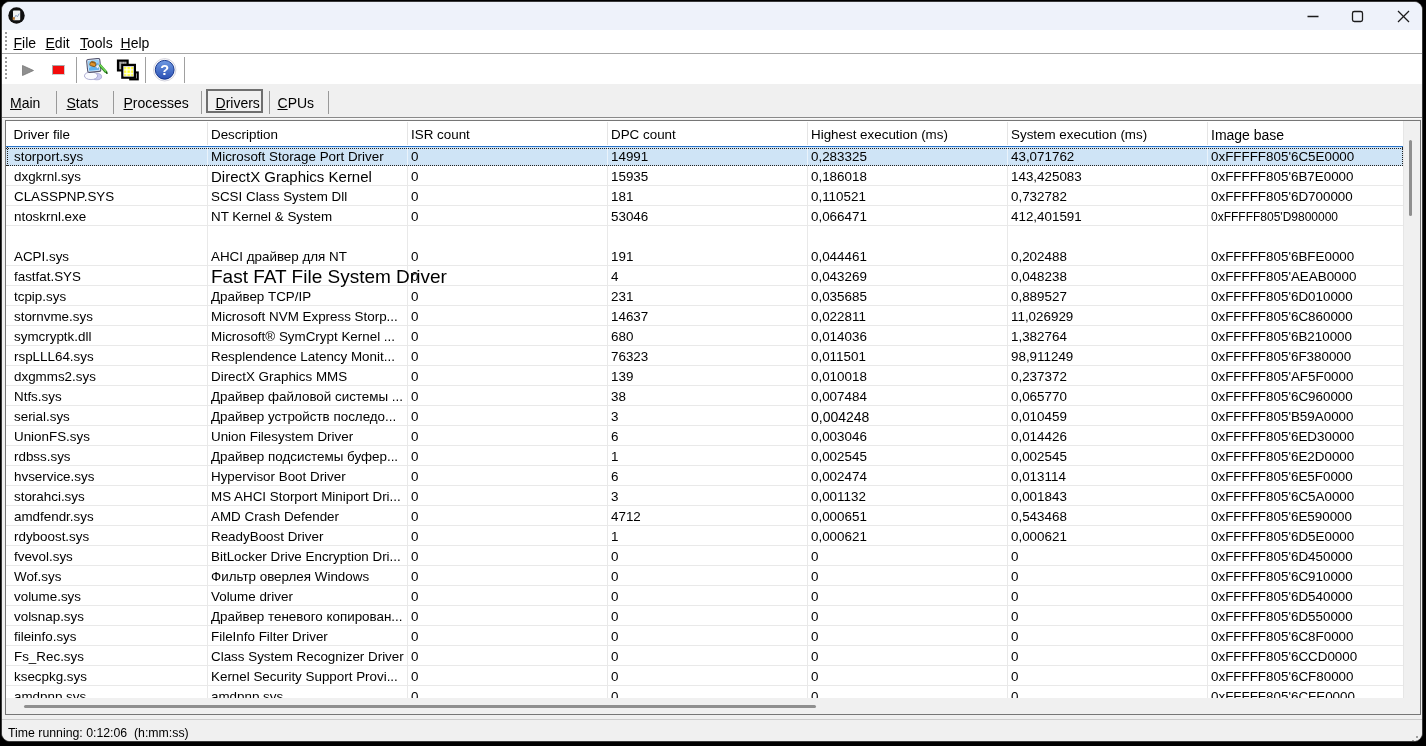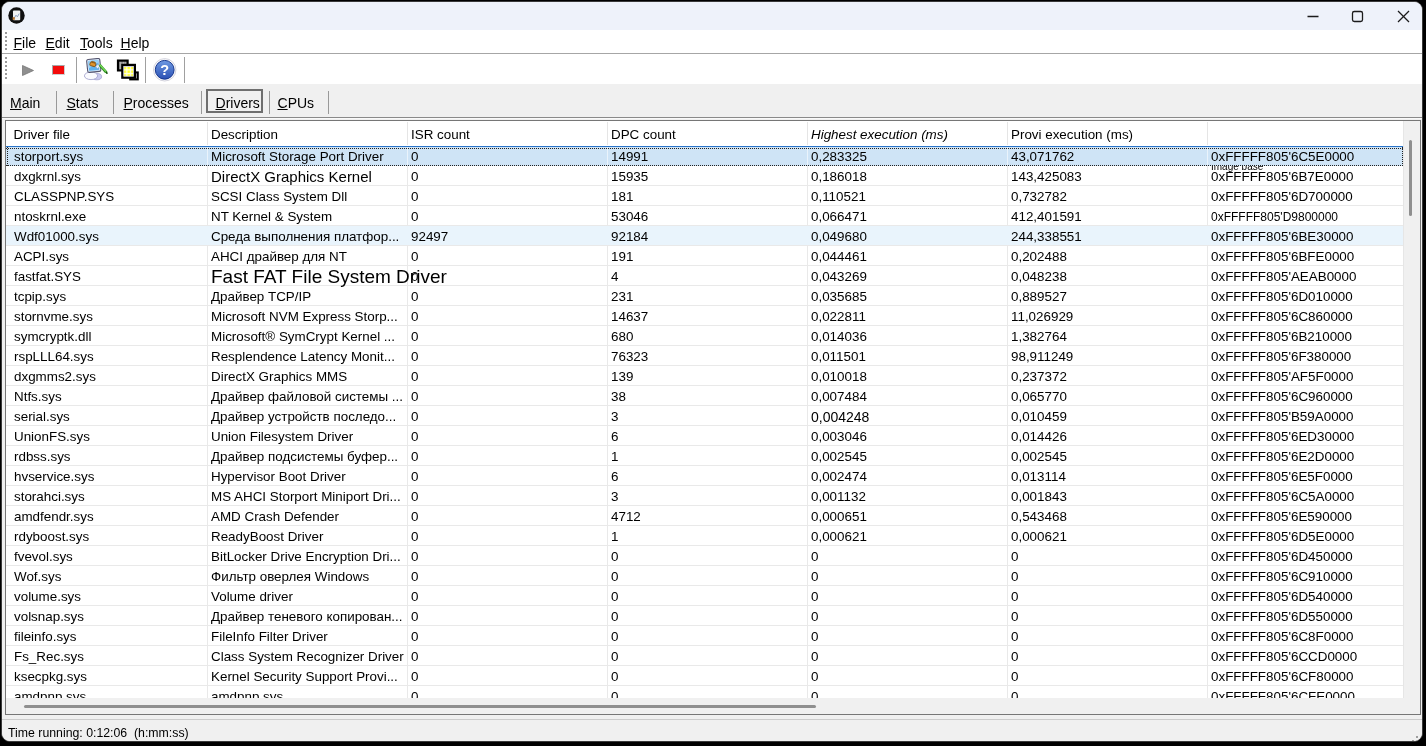--- a/index.html
+++ b/index.html
@@ -102,23 +102,23 @@
 <div class="abs" style="left:3px;top:118px;width:1416px;height:595px;border:1px solid #767676;background:#fff"></div>
 <div class="abs" style="left:1401px;top:119px;width:17px;height:593px;background:#f0f0f0"></div>
 <div class="abs" style="left:4px;top:696px;width:1414px;height:16px;background:#f0f0f0"></div>
 <div class="abs" style="left:1401px;top:119px;width:1px;height:577px;background:#e6e6e6"></div>
 <div class="abs" style="left:1407px;top:138px;width:3px;height:76px;background:#8f8f8f;border-radius:1.5px"></div>
 <div class="abs" style="left:22px;top:703px;width:792px;height:3px;background:#8f8f8f;border-radius:1.5px"></div>
 <div class="abs t" style="left:11.5px;top:124.5px;font-size:13.4px;line-height:16.4px;">Driver file</div>
 <div class="abs t" style="left:209px;top:124.5px;font-size:13.4px;line-height:16.4px;">Description</div>
 <div class="abs t" style="left:409px;top:124.5px;font-size:13.4px;line-height:16.4px;">ISR count</div>
 <div class="abs t" style="left:609px;top:124.5px;font-size:13.4px;line-height:16.4px;">DPC count</div>
-<div class="abs t" style="left:809px;top:124.5px;font-size:13.4px;line-height:16.4px;font-style:italic;">Highest execution (ms)</div>
-<div class="abs t" style="left:1009px;top:124.5px;font-size:13.4px;line-height:16.4px;">Provi execution (ms)</div>
-<div class="abs t" style="left:1209px;top:124.5px;font-size:10px;line-height:16.4px;margin-top:32px;">Image base</div>
+<div class="abs t" style="left:809px;top:124.5px;font-size:13.4px;line-height:16.4px;">Highest execution (ms)</div>
+<div class="abs t" style="left:1009px;top:124.5px;font-size:13.4px;line-height:16.4px;">System execution (ms)</div>
+<div class="abs t" style="left:1209px;top:124.5px;font-size:14px;line-height:16.4px;">Image base</div>
 <div class="abs" style="left:205px;top:120px;width:1px;height:23px;background:#e5e5e5"></div>
 <div class="abs" style="left:405px;top:120px;width:1px;height:23px;background:#e5e5e5"></div>
 <div class="abs" style="left:605px;top:120px;width:1px;height:23px;background:#e5e5e5"></div>
 <div class="abs" style="left:805px;top:120px;width:1px;height:23px;background:#e5e5e5"></div>
 <div class="abs" style="left:1005px;top:120px;width:1px;height:23px;background:#e5e5e5"></div>
 <div class="abs" style="left:1205px;top:120px;width:1px;height:23px;background:#e5e5e5"></div>
 <div class="abs" style="left:4px;top:144px;width:1397px;height:552px;overflow:hidden">
 <div class="abs" style="left:201px;top:0;width:1px;height:552px;background:#e9e9e9"></div>
 <div class="abs" style="left:401px;top:0;width:1px;height:552px;background:#e9e9e9"></div>
 <div class="abs" style="left:601px;top:0;width:1px;height:552px;background:#e9e9e9"></div>
@@ -154,29 +154,20 @@
 </div>
 <div class="abs" style="left:0;top:60px;width:1397px;height:20px;border-bottom:1px solid #e9e9e9">
 <div class="abs t" style="left:8px;top:2.5px;font-size:13.4px;line-height:16px">ntoskrnl.exe</div>
 <div class="abs t" style="left:205px;top:2.5px;font-size:13.4px;line-height:16px">NT Kernel &amp; System</div>
 <div class="abs t" style="left:405px;top:2.5px;font-size:13.4px;line-height:16px">0</div>
 <div class="abs t" style="left:605px;top:2.5px;font-size:13.4px;line-height:16px">53046</div>
 <div class="abs t" style="left:805px;top:2.5px;font-size:13.4px;line-height:16px">0,066471</div>
 <div class="abs t" style="left:1005px;top:2.5px;font-size:13.4px;line-height:16px">412,401591</div>
 <div class="abs t" style="left:1205px;top:2.5px;font-size:12px;line-height:16px">0xFFFFF805'D9800000</div>
 </div>
-<div class="abs" style="left:0;top:80px;width:1397px;height:20px;background:#e9f4fc;border-bottom:1px solid #e9e9e9">
-<div class="abs t" style="left:8px;top:2.5px;font-size:13.4px;line-height:16px">Wdf01000.sys</div>
-<div class="abs t" style="left:205px;top:2.5px;font-size:13.4px;line-height:16px">Среда выполнения платфор...</div>
-<div class="abs t" style="left:405px;top:2.5px;font-size:13.4px;line-height:16px">92497</div>
-<div class="abs t" style="left:605px;top:2.5px;font-size:13.4px;line-height:16px">92184</div>
-<div class="abs t" style="left:805px;top:2.5px;font-size:13.4px;line-height:16px">0,049680</div>
-<div class="abs t" style="left:1005px;top:2.5px;font-size:13.4px;line-height:16px">244,338551</div>
-<div class="abs t" style="left:1205px;top:2.5px;font-size:13.4px;line-height:16px">0xFFFFF805'6BE30000</div>
-</div>
 <div class="abs" style="left:0;top:100px;width:1397px;height:20px;border-bottom:1px solid #e9e9e9">
 <div class="abs t" style="left:8px;top:2.5px;font-size:13.4px;line-height:16px">ACPI.sys</div>
 <div class="abs t" style="left:205px;top:2.5px;font-size:13.4px;line-height:16px">AHCI драйвер для NT</div>
 <div class="abs t" style="left:405px;top:2.5px;font-size:13.4px;line-height:16px">0</div>
 <div class="abs t" style="left:605px;top:2.5px;font-size:13.4px;line-height:16px">191</div>
 <div class="abs t" style="left:805px;top:2.5px;font-size:13.4px;line-height:16px">0,044461</div>
 <div class="abs t" style="left:1005px;top:2.5px;font-size:13.4px;line-height:16px">0,202488</div>
 <div class="abs t" style="left:1205px;top:2.5px;font-size:13.4px;line-height:16px">0xFFFFF805'6BFE0000</div>
 </div>
 <div class="abs" style="left:0;top:120px;width:1397px;height:20px;border-bottom:1px solid #e9e9e9">

